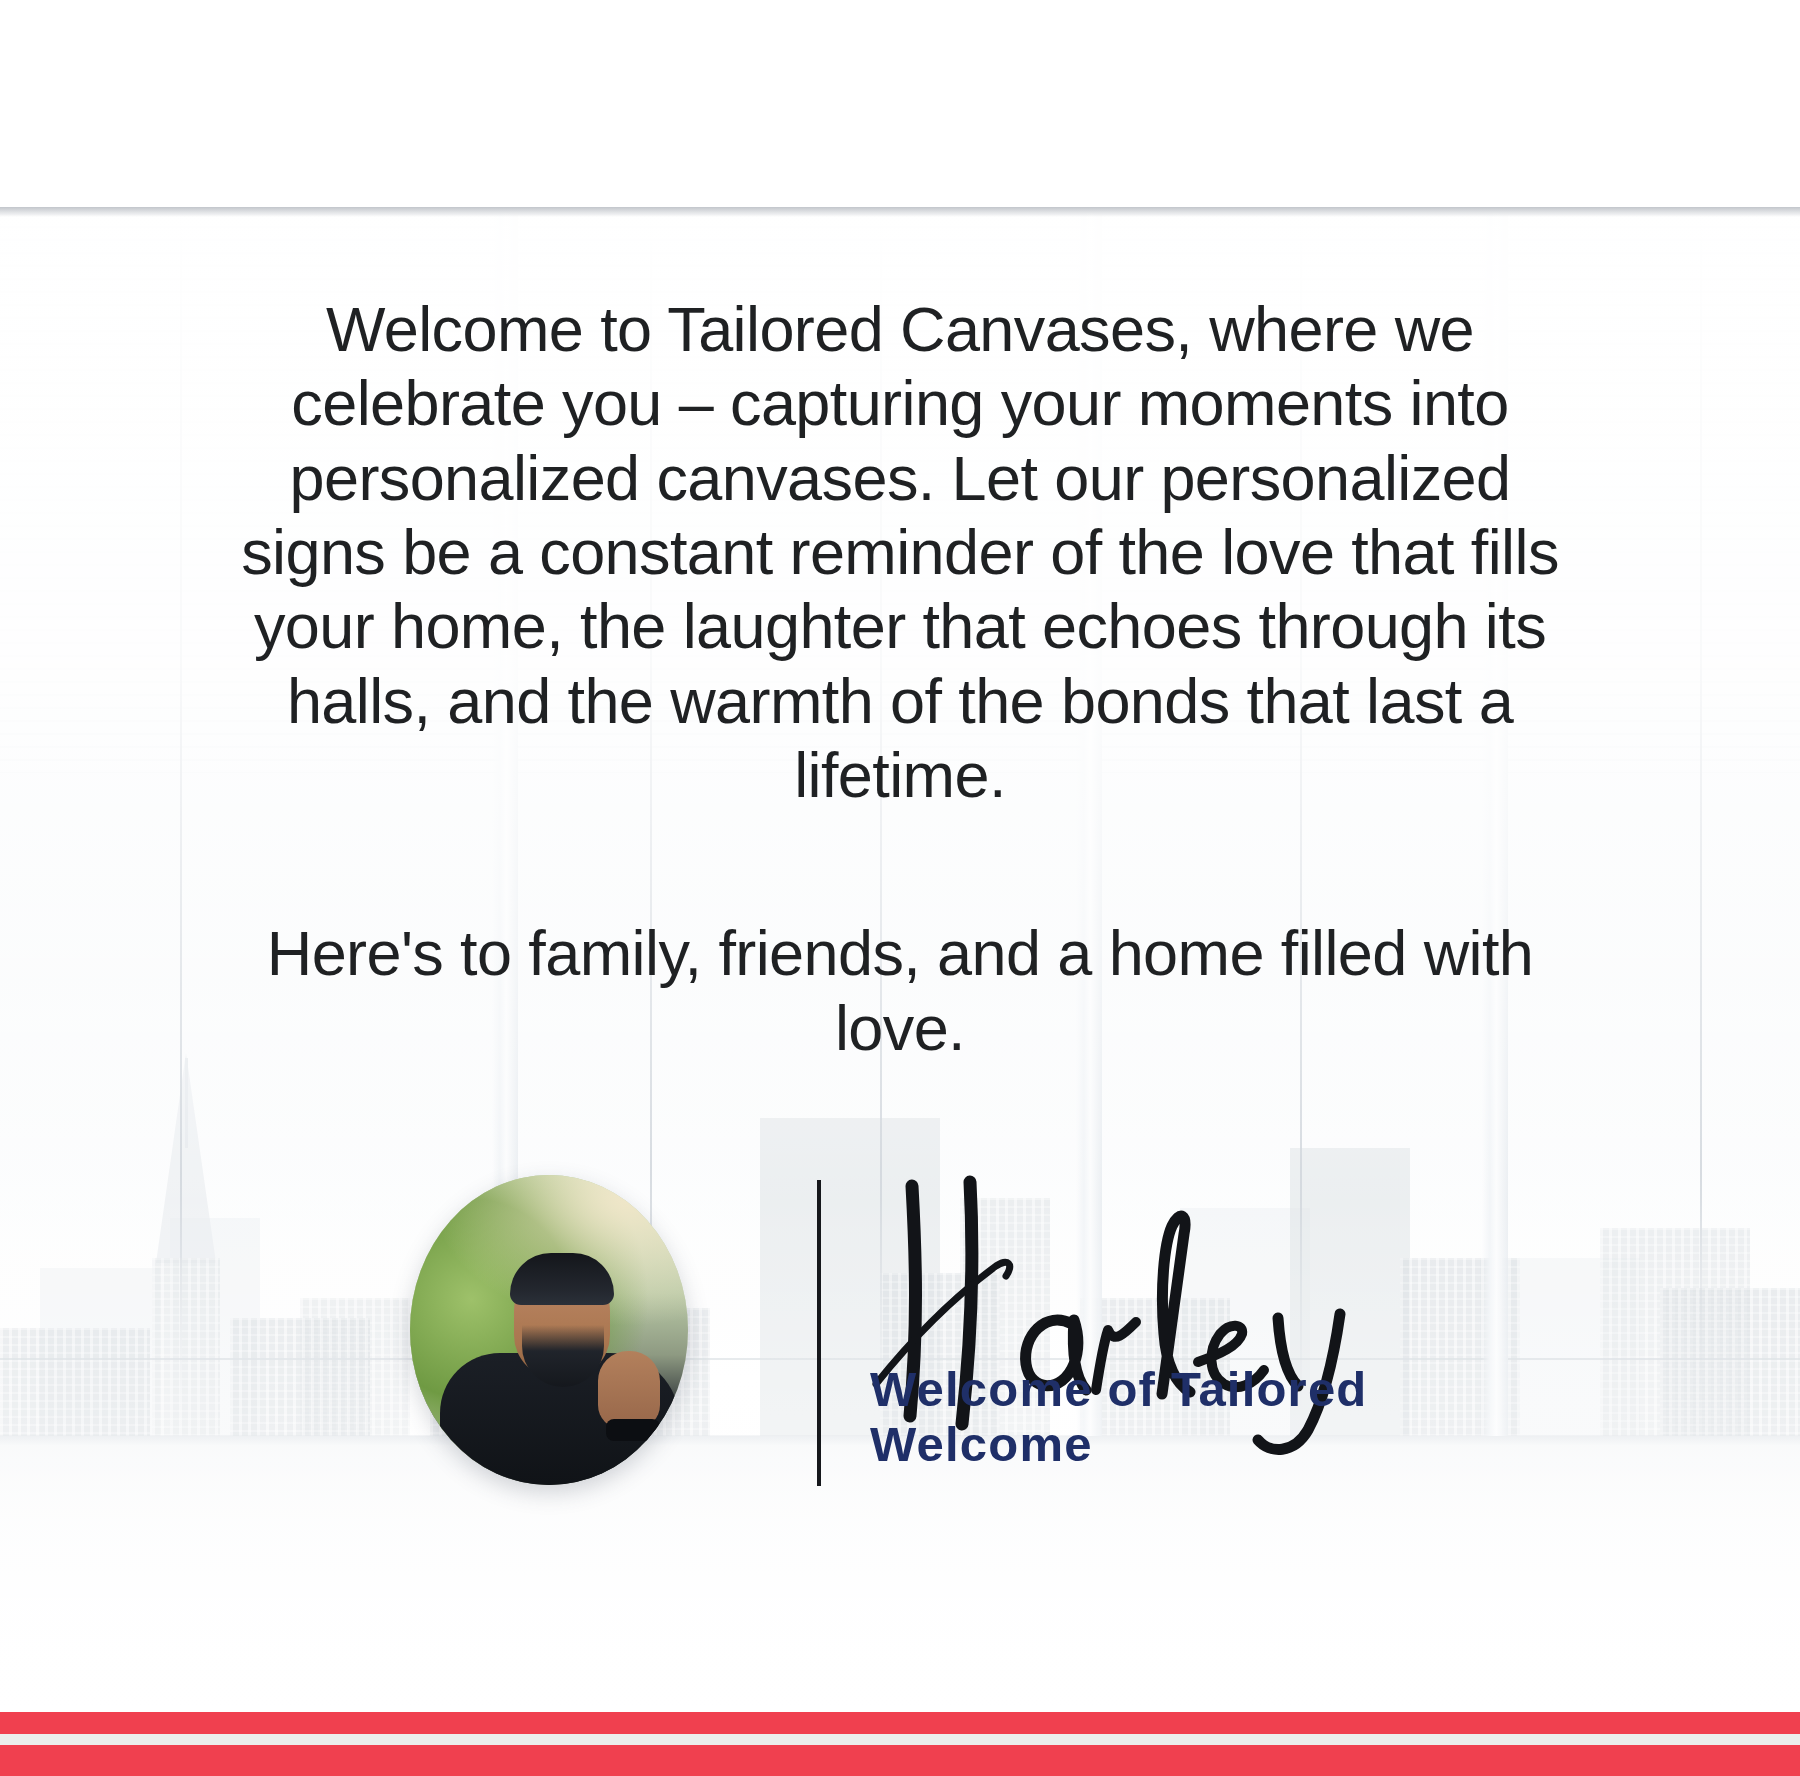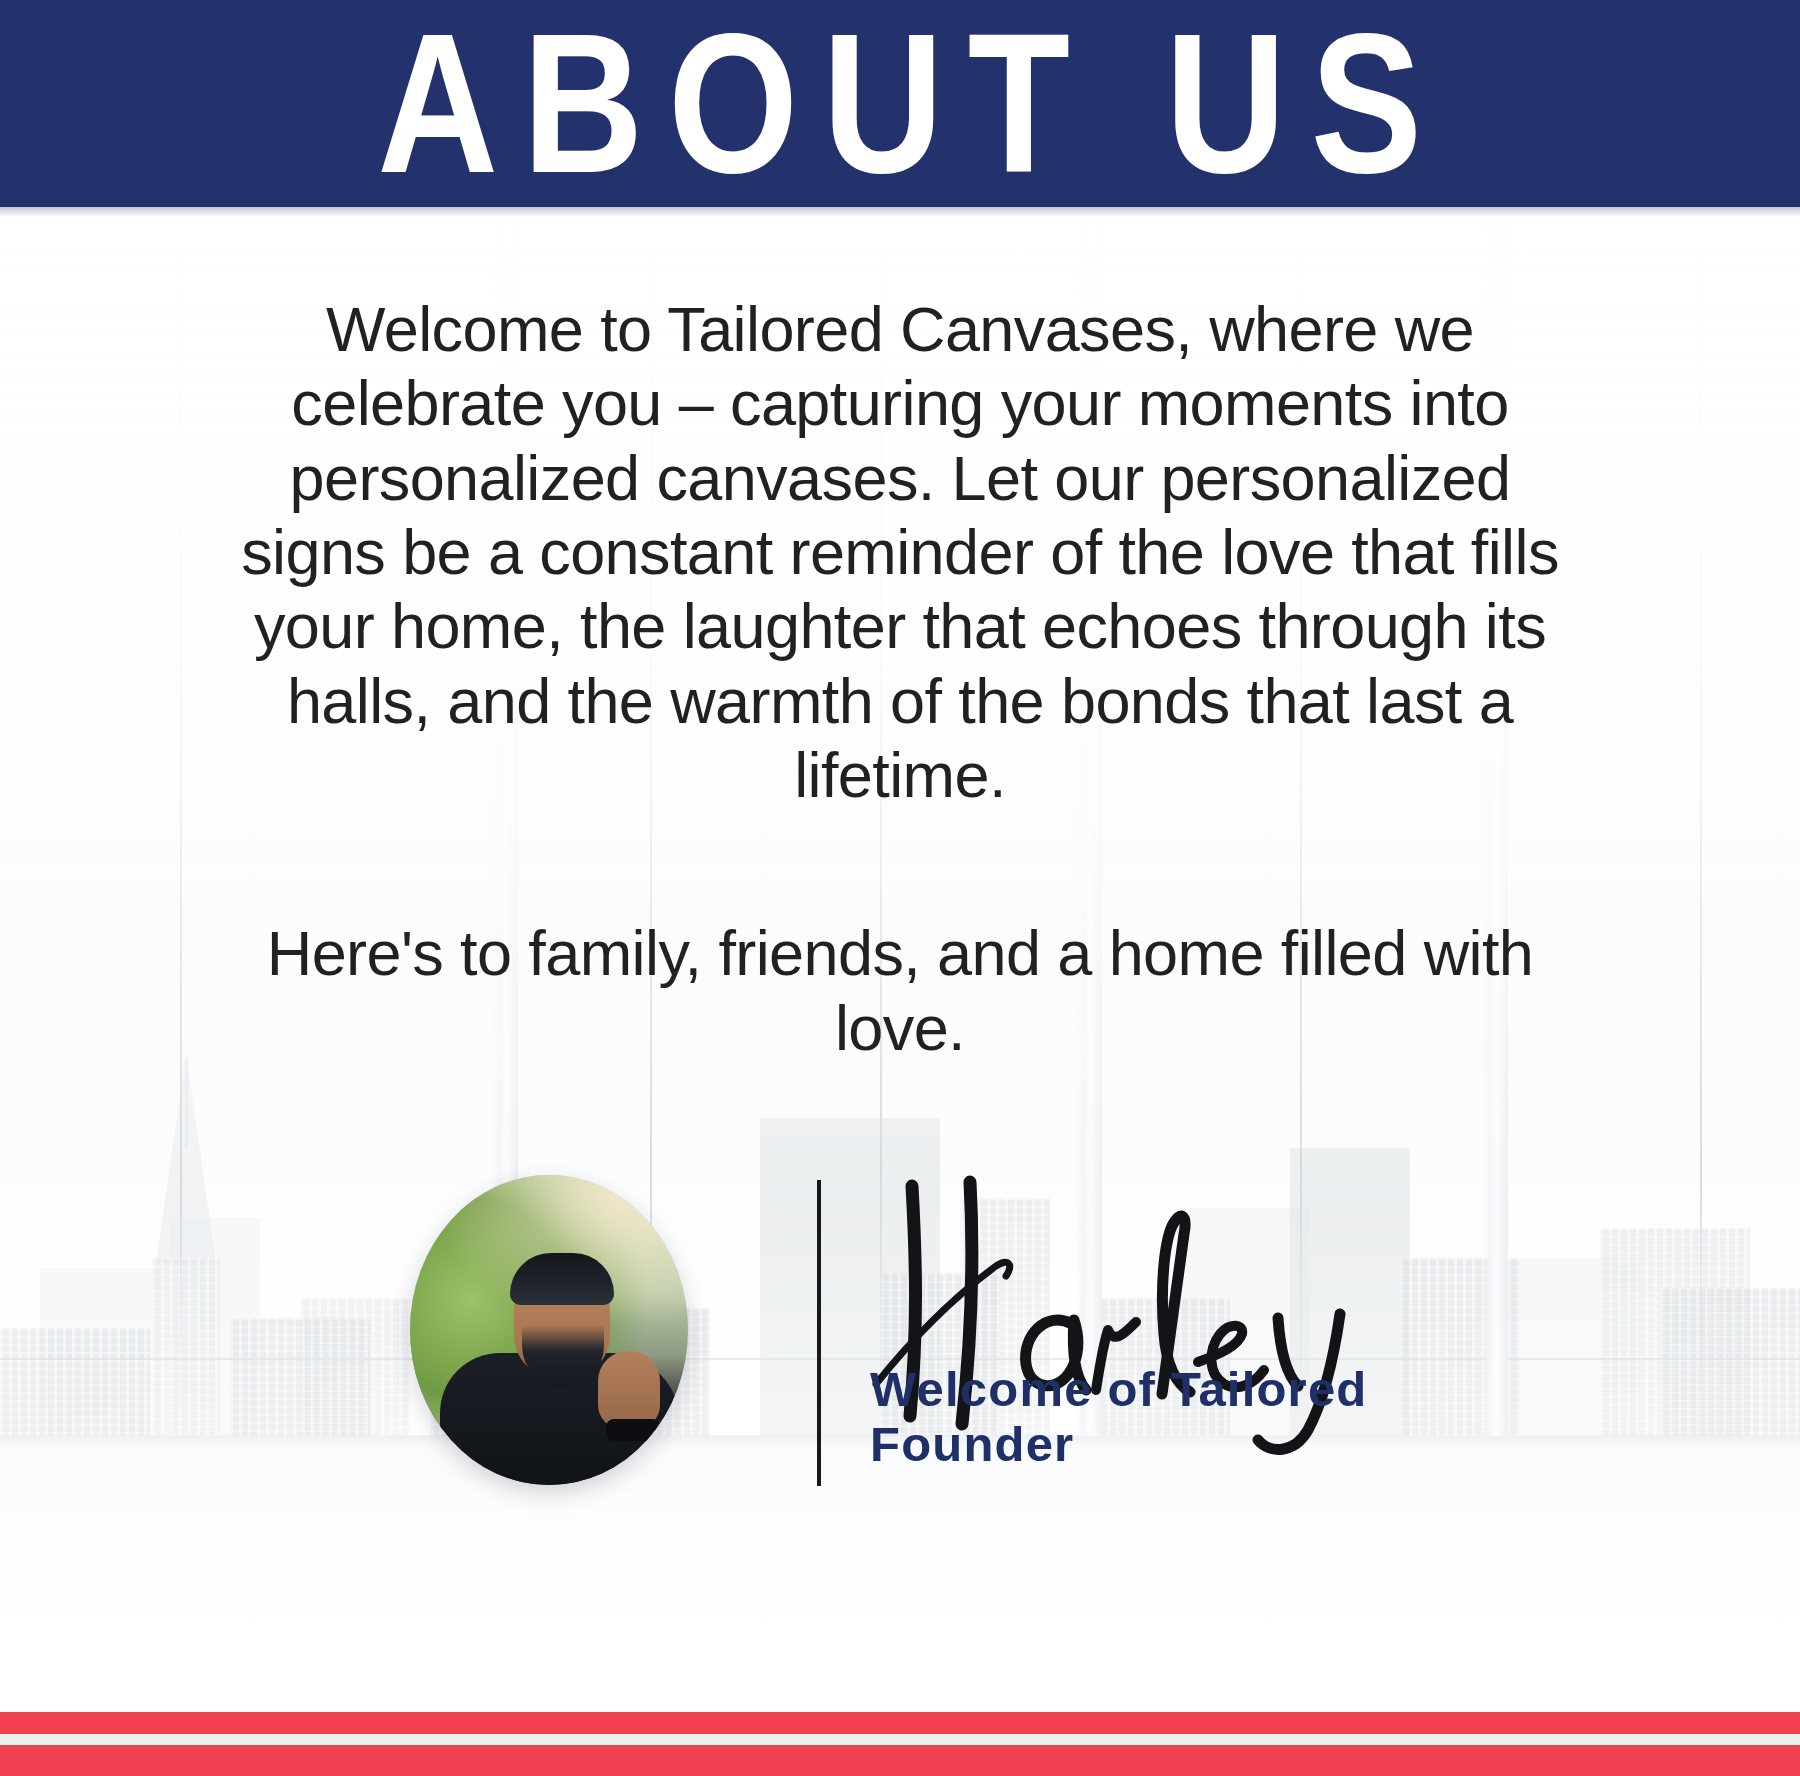--- a/index.html
+++ b/index.html
@@ -387,23 +387,20 @@
     <div class="mullion" style="left:880px;"></div>
     <div class="post" style="left:1076px;"></div>
     <div class="mullion" style="left:1300px;"></div>
     <div class="post" style="left:1482px;"></div>
     <div class="mullion" style="left:1700px;"></div>
 
     <div class="floor"></div>
     <div class="haze"></div>
   </div>
 
-  <div class="header">
-    <div class="header-title">ABOUT US</div>
-  </div>
   <div class="header-shadow"></div>
 
   <div class="body-copy">
     <p>Welcome to Tailored Canvases, where we celebrate you – capturing your moments into personalized canvases. Let our personalized signs be a constant reminder of the love that fills your home, the laughter that echoes through its halls, and the warmth of the bonds that last a lifetime.</p>
     <div class="gap"></div>
     <p>Here's to family, friends, and a home filled with love.</p>
   </div>
 
   <div class="sig-area">
 
@@ -436,21 +433,21 @@
           <path d="M352 214 C374 206, 392 198, 396 186 C398 176, 384 174, 374 186 C362 202, 362 226, 378 236 C392 244, 408 236, 418 222" stroke-width="10"></path>
 
           <path d="M432 170 C434 200, 440 226, 452 238" stroke-width="11"></path>
           <path d="M494 166 C488 208, 478 252, 462 282 C448 306, 424 306, 412 292" stroke-width="11"></path>
         </g>
       </svg>
     </div>
 
     <div class="founder">
       <div>Welcome of Tailored</div>
-      <div>Founder</div>
+      <div>Welcome</div>
     </div>
   </div>
 
   <div class="bar bar-top"></div>
   <div class="bar bar-gap"></div>
   <div class="bar bar-bottom"></div>
 
 </div>
 
 </body></html>

